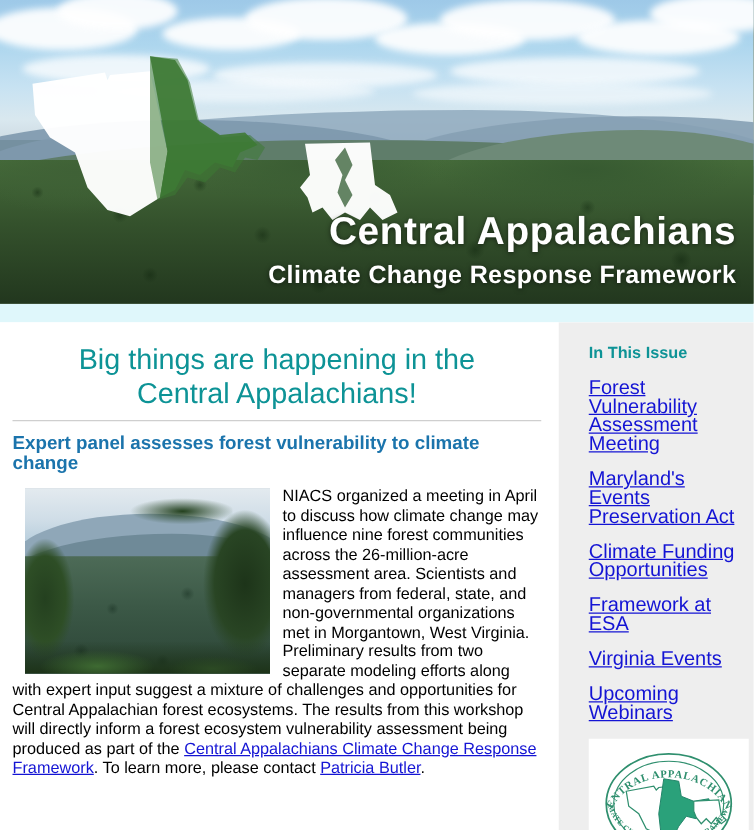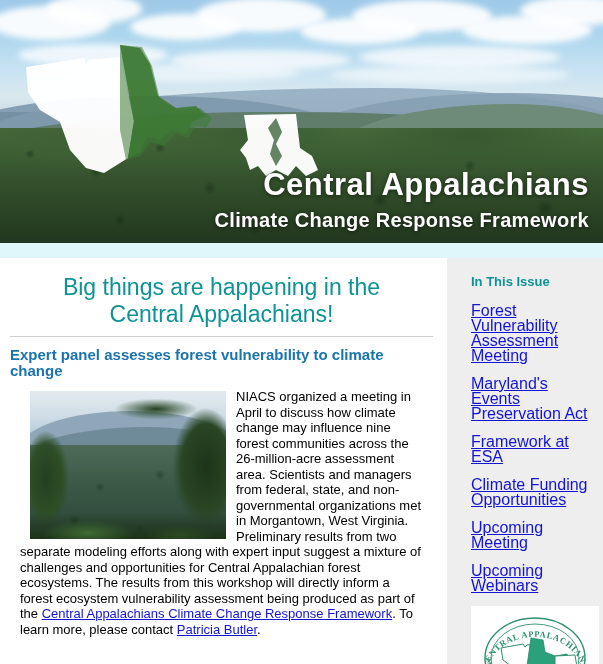--- a/index.html
+++ b/index.html
@@ -64,21 +64,21 @@
   .body-wrap{display:flex;width:603px;height:444px;background:#ffffff;align-items:stretch;}
   .main-col{width:443px;box-sizing:border-box;padding:0 8px 0 8px;background:#fff;}
   .gutter{width:4px;background:#ffffff;}
   .side-col{width:156px;box-sizing:border-box;background:#eeeeee;padding:16px 10px 0 24px;}
 
   .lede{color:#0d9396;font-size:23px;line-height:27px;text-align:center;
         margin:16px 18px 8px 18px;font-weight:normal;}
   .hr{height:1px;background:#cfcfcf;margin:4px 2px 10px 2px;}
   .art-head{color:#1b74ac;font-size:15px;font-weight:bold;line-height:16px;
             margin:0 0 10px 2px;}
-  .art-body{color:#000000;font-size:13px;line-height:15.5px;margin:0 12px;}
+  .art-body{color:#000000;font-size:13px;line-height:15.5px;margin:0 2px;}
   .art-body a{color:#1414d4;text-decoration:underline;}
 
   .thumb{float:left;width:196px;height:148px;margin:2px 10px 4px 10px;
          border:0;overflow:hidden;position:relative;background:#7e99ad;}
   .thumb .t-sky{position:absolute;left:0;top:0;width:196px;height:42px;
      background:linear-gradient(to bottom,#e3eaef 0%,#cfdde7 60%,#b9cfdd 100%);}
   .thumb .t-far{position:absolute;left:-10px;top:20px;width:220px;height:38px;
      background:#8fa7b8;border-radius:50% 50% 0 0/100% 100% 0 0;}
   .thumb .t-mid{position:absolute;left:-20px;top:36px;width:250px;height:42px;
      background:#6f8a98;border-radius:55% 45% 0 0/100% 100% 0 0;}
@@ -181,23 +181,23 @@
       </div>
     </div>
 
     <div class="gutter"></div>
 
     <div class="side-col">
       <div class="side-title">In This Issue</div>
 
       <a class="side-link" href="#">Forest Vulnerability Assessment Meeting</a>
       <a class="side-link" href="#">Maryland's Events Preservation Act</a>
+      <a class="side-link" href="#">Climate Funding Opportunities</a>
       <a class="side-link" href="#">Framework at ESA</a>
-      <a class="side-link" href="#">Climate Funding Opportunities</a>
-      <a class="side-link" href="#">Upcoming Meeting</a>
+      <a class="side-link" href="#">Virginia Events</a>
       <a class="side-link" href="#">Upcoming Webinars</a>
 
       <div class="logo-box">
         <svg viewBox="0 0 128 104" width="128" height="104">
           <defs>
             <path id="arcTop" d="M18,58 A48,38 0 0 1 110,58" fill="none"></path>
             <path id="arcBot" d="M16,56 A50,40 0 0 0 112,56" fill="none"></path>
           </defs>
           <ellipse cx="64" cy="52" rx="50" ry="40" fill="none" stroke="#2f8f6e" stroke-width="1.4"></ellipse>
           <ellipse cx="64" cy="52" rx="44" ry="34" fill="none" stroke="#2f8f6e" stroke-width="0.9"></ellipse>

